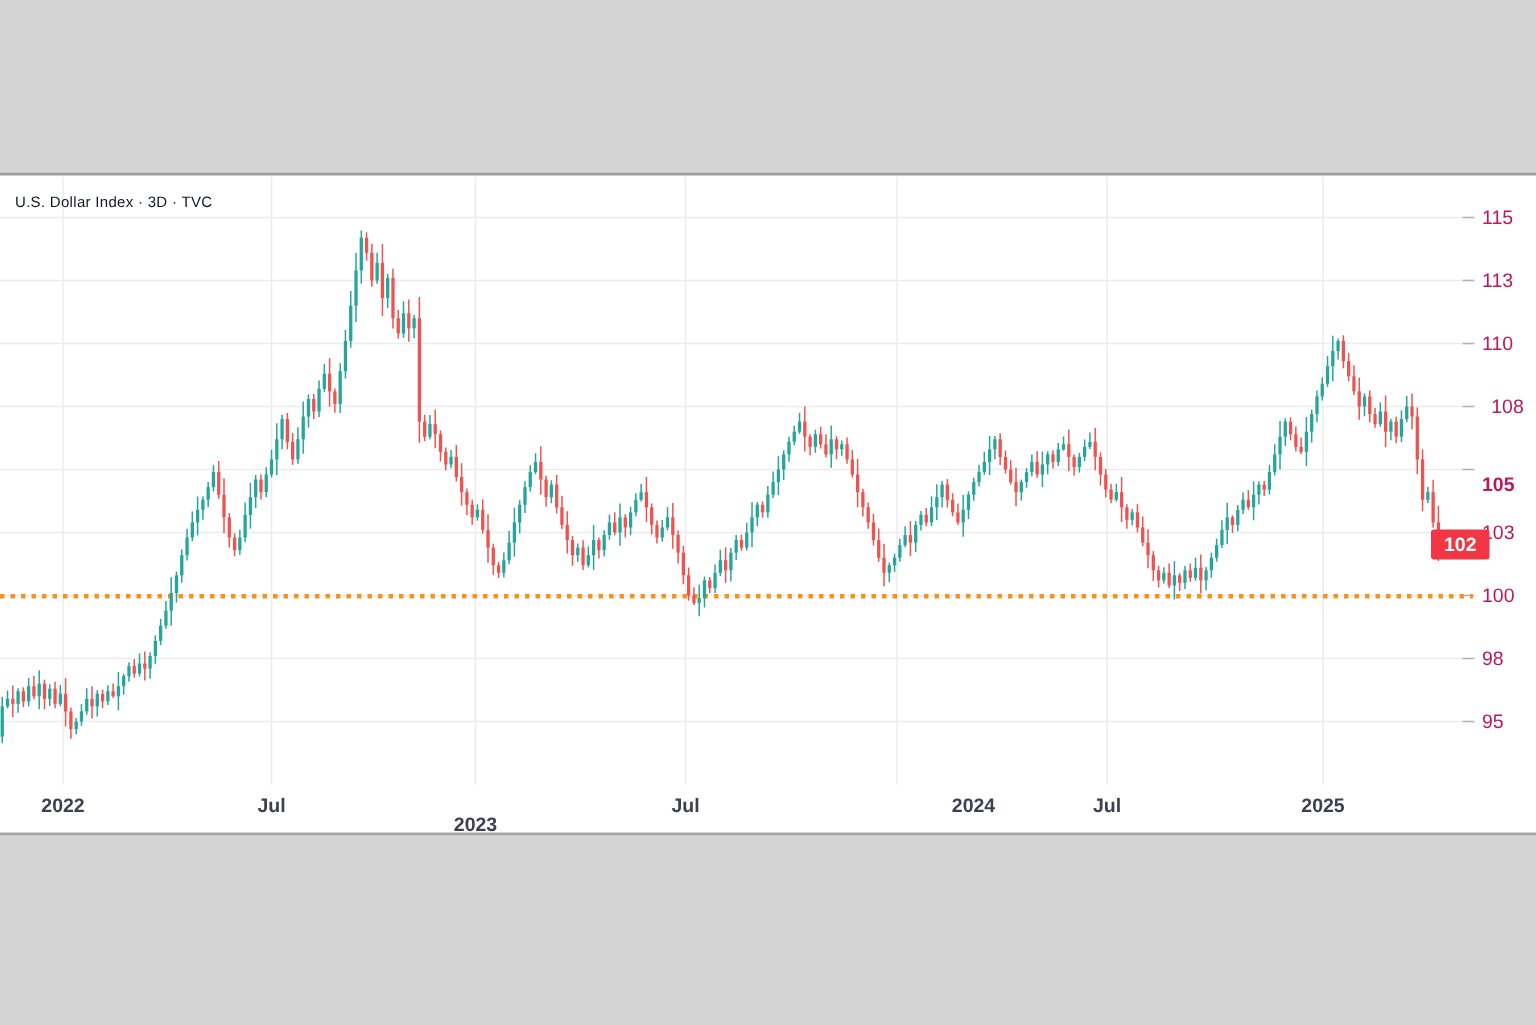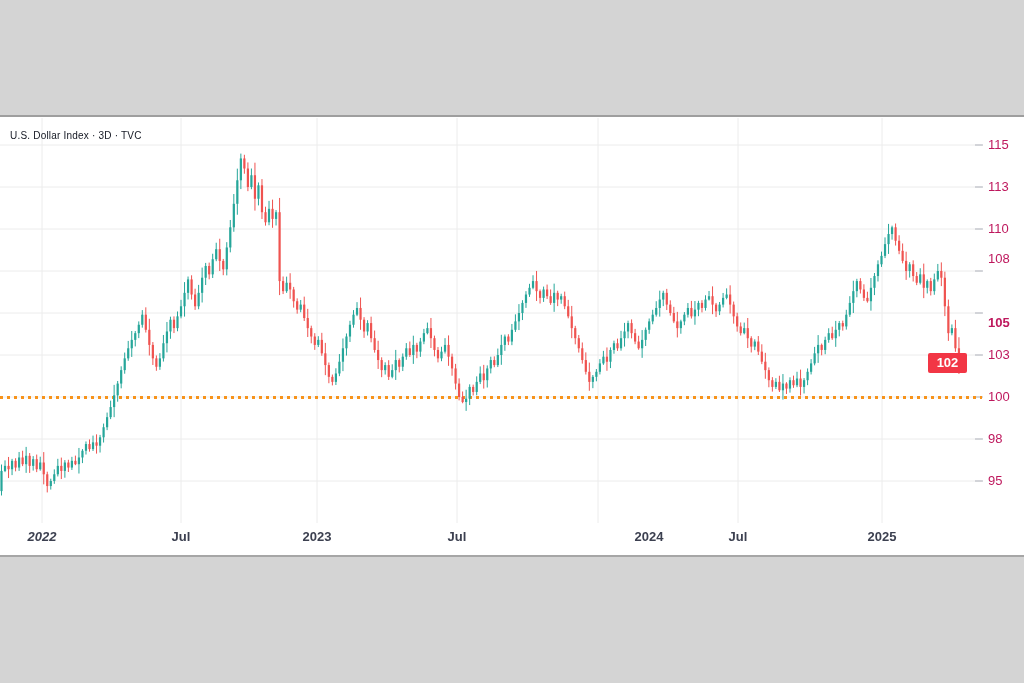--- a/index.html
+++ b/index.html
@@ -21,21 +21,21 @@
   }
   .y-label{
     position:absolute;left:988px;width:34px;height:14px;line-height:14px;
     font-size:13px;color:#be185d;text-align:left;
   }
   .x-label{
     position:absolute;top:529px;height:16px;line-height:16px;
     font-size:13px;font-weight:600;color:#3c4050;transform:translateX(-50%);white-space:nowrap;
   }
   .badge{
-    position:absolute;left:928px;width:39px;height:20px;border-radius:2px;
+    position:absolute;left:954px;width:39px;height:20px;border-radius:2px;
     color:#fff;font-size:13px;font-weight:700;text-align:center;line-height:20px;
   }
 </style>
 </head>
 <body>
 
 <div class="panel"></div>
 
 <svg id="plot" xmlns="http://www.w3.org/2000/svg" viewBox="0 0 1024 438">
     <line x1="0" y1="28" x2="982" y2="28" stroke="#ececec" stroke-width="1"></line>
@@ -611,30 +611,30 @@
     <line x1="958.94" y1="220.24239999999972" x2="958.94" y2="256.9839999999999" stroke="#ef5350" stroke-width="1"></line>
     <rect x="957.84" y="231.27999999999992" width="2.2" height="15.120000000000097" fill="#ef5350"></rect>
   </svg>
 
 <div class="legend">U.S. Dollar Index · 3D · TVC</div>
 
 <div id="price-axis">
     <div class="y-label" style="top: 138px;">115</div>
     <div class="y-label" style="top: 180px;">113</div>
     <div class="y-label" style="top: 222px;">110</div>
-    <div class="y-label" style="top: 252px;">108</div>
+    <div class="y-label" style="top: 264px; text-align: center;">108</div>
     <div class="y-label" style="top: 316px; font-weight: bold;">105</div>
     <div class="y-label" style="top: 348px;">103</div>
     <div class="y-label" style="top: 390px;">100</div>
     <div class="y-label" style="top: 432px;">98</div>
     <div class="y-label" style="top: 474px;">95</div>
   </div>
 <div id="time-axis">
-    <div class="x-label" style="left: 42px; font-style: italic;">2022</div>
+    <div class="x-label" style="left: 42px;">2022</div>
     <div class="x-label" style="left: 181px;">Jul</div>
-    <div class="x-label" style="left: 317px;">2023</div>
+    <div class="x-label" style="left: 317px; margin-top: 13px;">2023</div>
     <div class="x-label" style="left: 457px;">Jul</div>
     <div class="x-label" style="left: 624px; margin-left: 25px;">2024</div>
     <div class="x-label" style="left: 738px;">Jul</div>
     <div class="x-label" style="left: 882px;">2025</div>
   </div>
 
 <div class="badge" id="last-badge" style="background: rgb(242, 54, 69); top: 353.4px;">102</div>
 
 </body></html>

